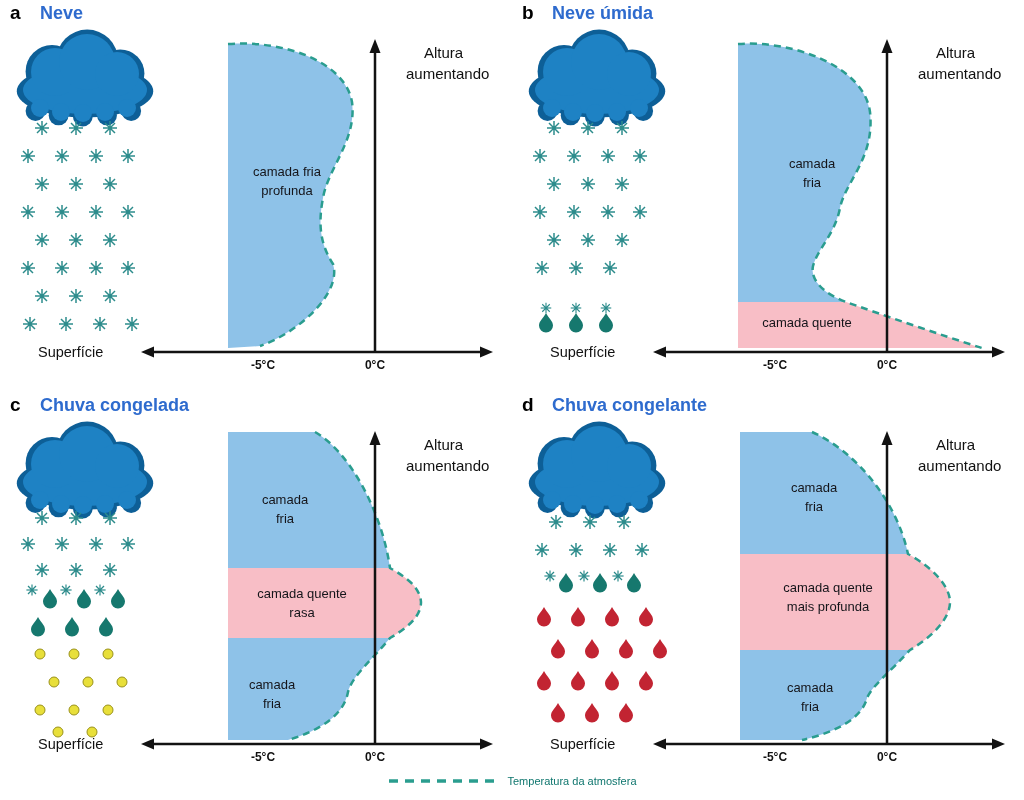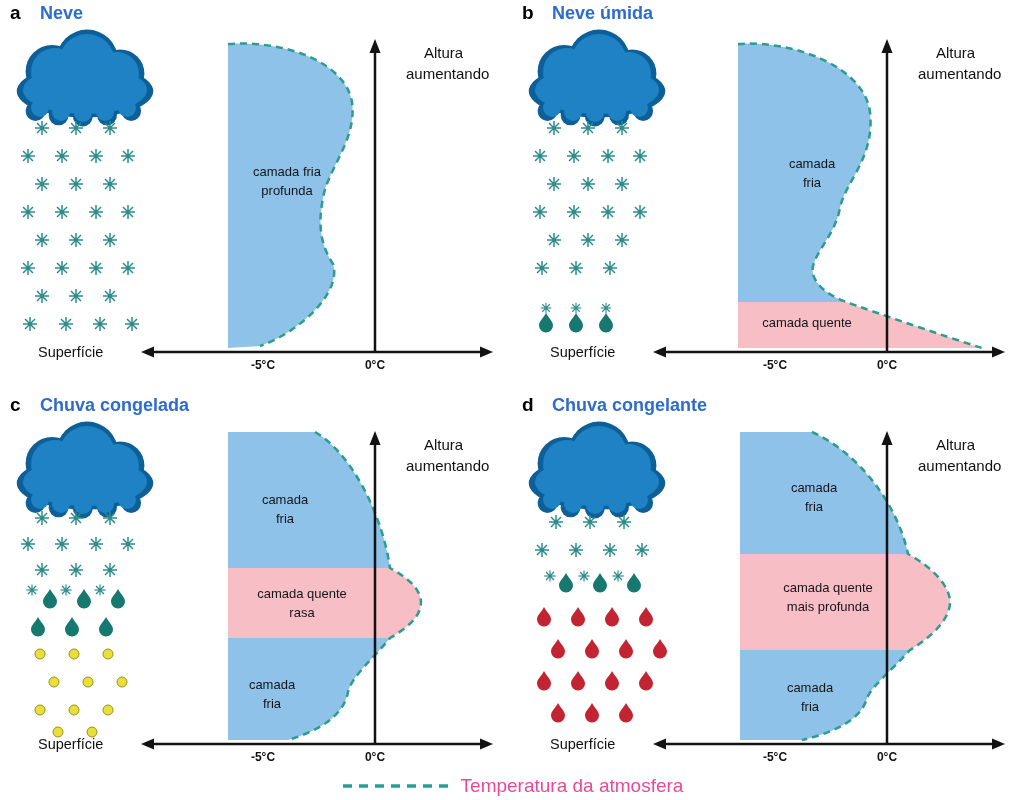--- a/index.html
+++ b/index.html
@@ -21,21 +21,21 @@
   .drops-yellow{fill:var(--drop_yellow,#e8df3a);stroke:var(--drop_yellow_stroke,#9a921c);stroke-width:1}
   .cold{fill:var(--cold_fill,#8ec2e8)}
   .warm{fill:var(--warm_fill,#f8bec6)}
   .curve{fill:none;stroke:var(--curve,#2a9d8f);stroke-width:2.5;stroke-dasharray:7 5}
   .axis line{stroke:#121212;stroke-width:2.5}
   .axis polygon{fill:#121212}
   .tick{font-size:12px;font-weight:bold;fill:#111;text-anchor:middle}
   .alt{font-size:15px;fill:#111}
   .surf{font-size:14.5px;fill:#111}
   .lab{font-size:13px;fill:#15151a;text-anchor:middle}
-  .legend{position:absolute;left:0;top:775px;width:1024px;display:flex;justify-content:center;align-items:center;gap:10px;font-size:19px;color:#ec4899}
+  .legend{position:absolute;left:0;top:775px;width:1024px;display:flex;justify-content:center;align-items:center;gap:10px;font-size:11px;color:#0f766e}
 </style>
 </head>
 <body>
 
 <div class="stage">
 
   <svg width="0" height="0" style="position:absolute" aria-hidden="true">
     <defs>
       <g id="flake">
         <line x1="-7" y1="0" x2="7" y2="0"></line>

